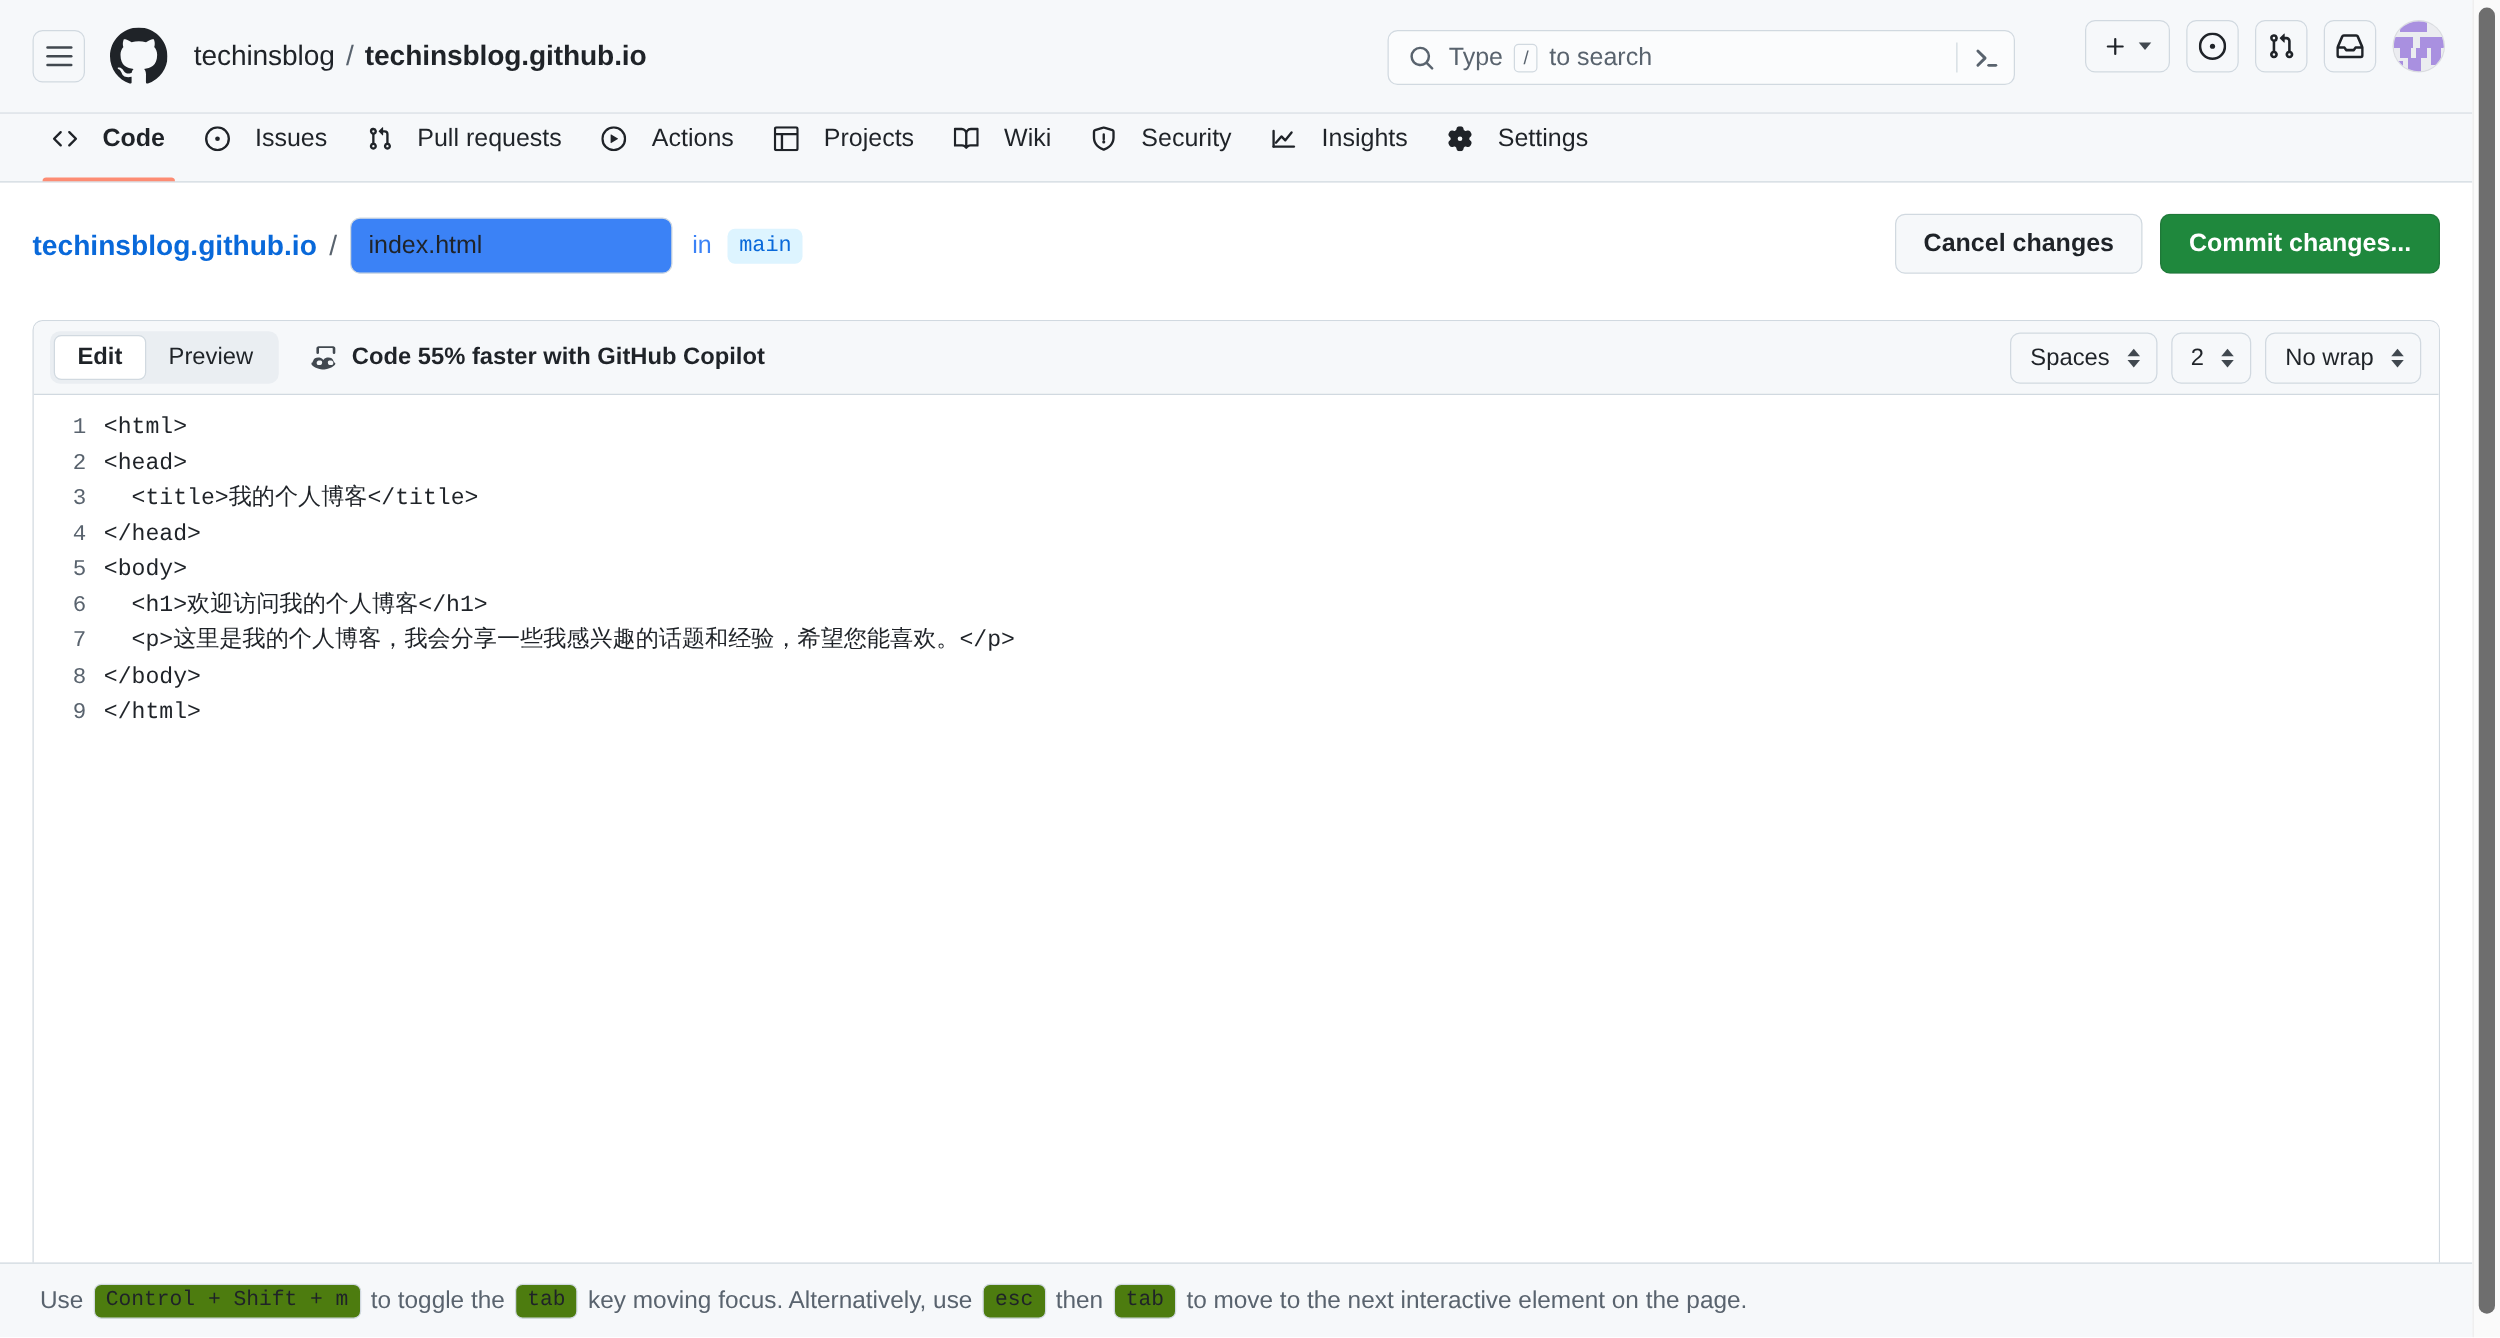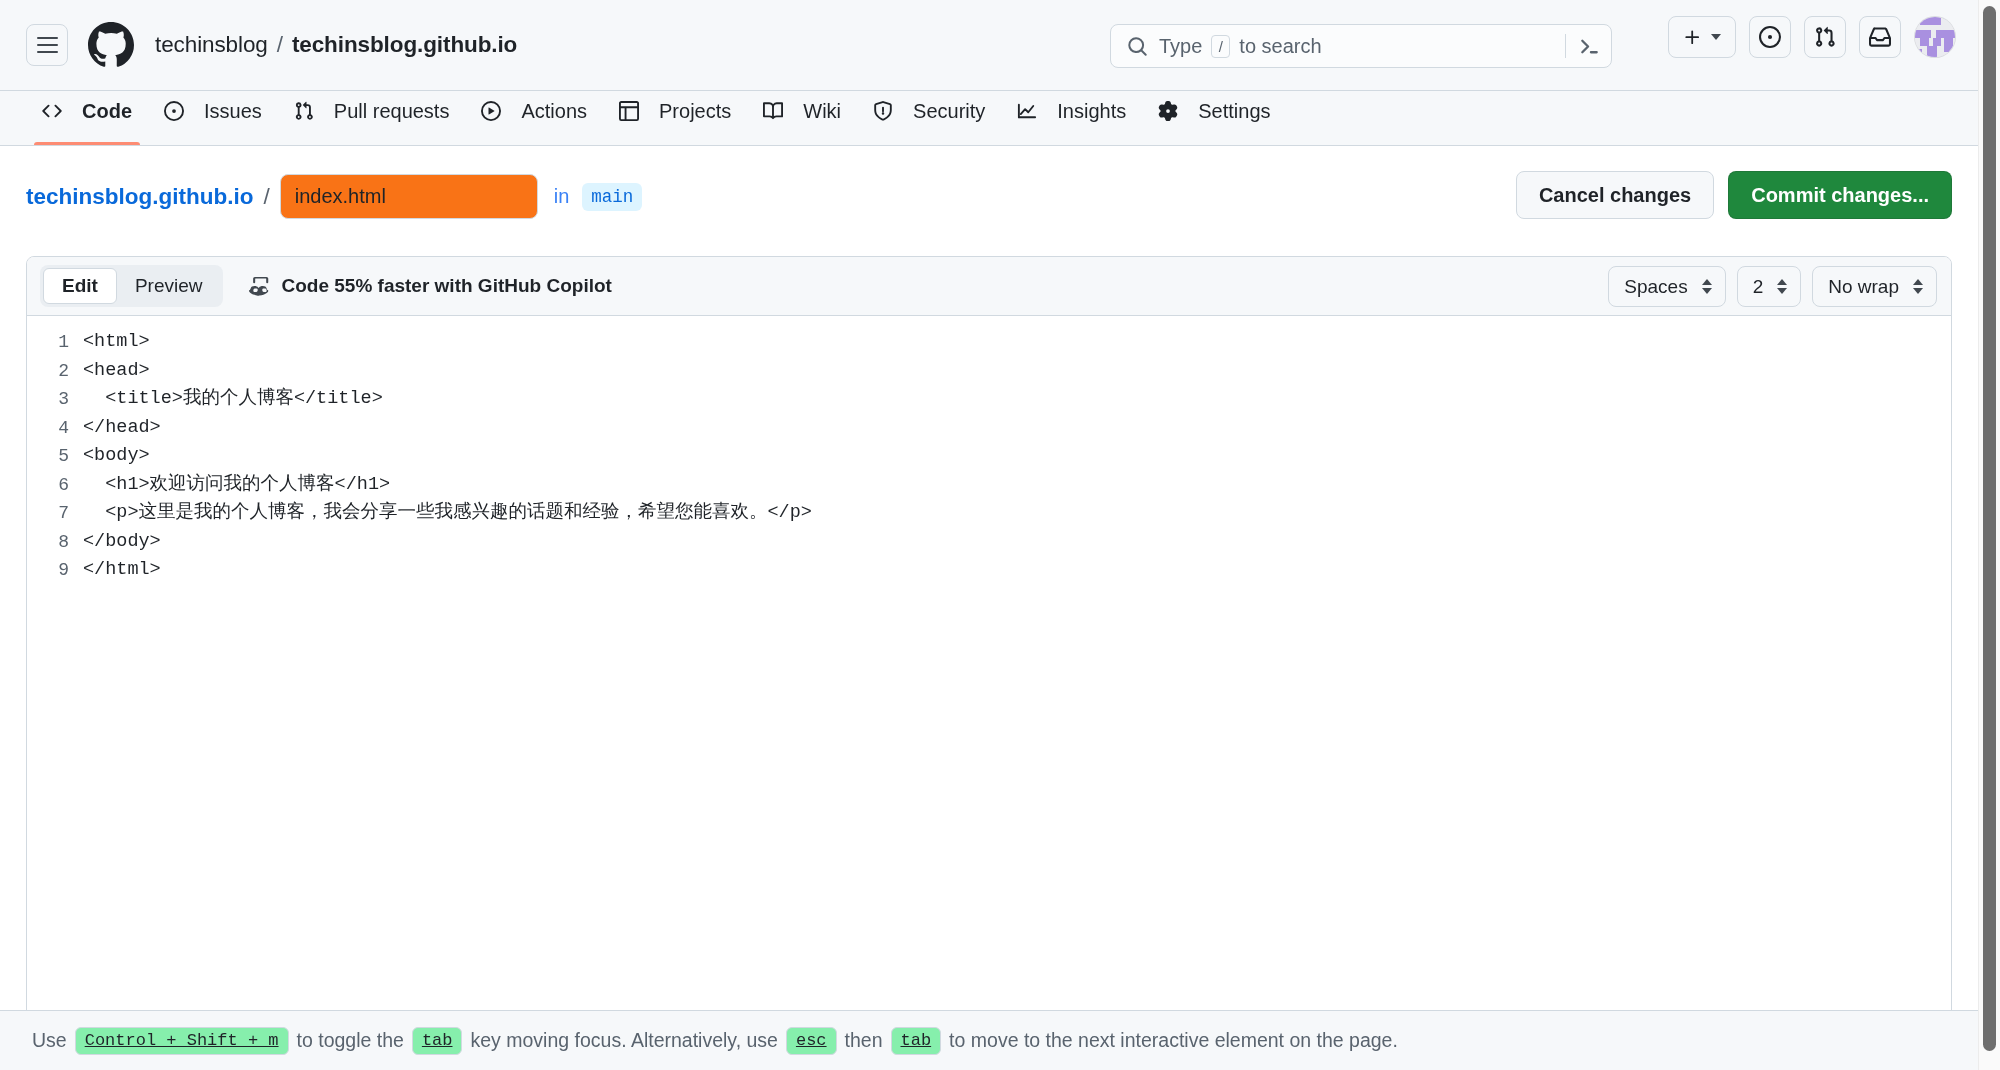--- a/index.html
+++ b/index.html
@@ -103,21 +103,21 @@
   .filerow {
     display:flex; align-items:center;
     padding: 28px 26px 22px 26px;
     position: relative;
   }
   .repo-link { font-size: 22.5px; font-weight: bold; color:#0969da; cursor:pointer; white-space:nowrap; }
   .path-sep { font-size: 22.5px; color:#59636e; margin: 0 10px; }
   .fname-input {
     width: 258px; height: 45px;
     border:1px solid #d1d9e0; border-radius:8px;
-    background:#f97316; font-size: 20px; color:#1f2328;
+    background:#3b82f6; font-size: 20px; color:#1f2328;
     padding: 0 14px; font-family:"Liberation Sans", sans-serif;
     outline:none;
   }
   .in-word { font-size: 20px; color:#3b82f6; margin: 0 13px 0 16px; }
   .branch-pill {
     display:inline-flex; align-items:center; justify-content:center;
     height: 28px; padding: 0 9px; border-radius:6px;
     background:#ddf4ff; color:#0969da;
     font-family:"Liberation Mono", monospace; font-size: 17.5px;
   }
@@ -188,22 +188,22 @@
     background:#f6f8fa;
     border-top:1px solid #d1d9e0;
     display:flex; align-items:center;
     padding-left: 32px;
     font-size: 19.5px; color:#59636e;
     gap: 8px; white-space:nowrap;
   }
   .kbd {
     display:inline-flex; align-items:center; justify-content:center;
     height: 28px; padding: 0 9px;
-    border:1px solid #d1d9e0; border-radius:6px; background:#86efac;
-    font-family:"Liberation Mono", monospace; font-size: 17px; color:#1f2328;text-decoration:underline;
+    border:1px solid #d1d9e0; border-radius:6px; background:#4d7c0f;
+    font-family:"Liberation Mono", monospace; font-size: 17px; color:#1f2328;
   }
 
   
   .scrollbar { width: 22px; height:1070px; background:#fafafa; border-left:1px solid #ececec; position:relative; flex:none; }
   .scroll-thumb { position:absolute; left:4px; top:6px; width:13px; height:1045px; background:#6e6e6e; border-radius:7px; }
 </style>
 </head>
 <body>
 
 <div class="page">

